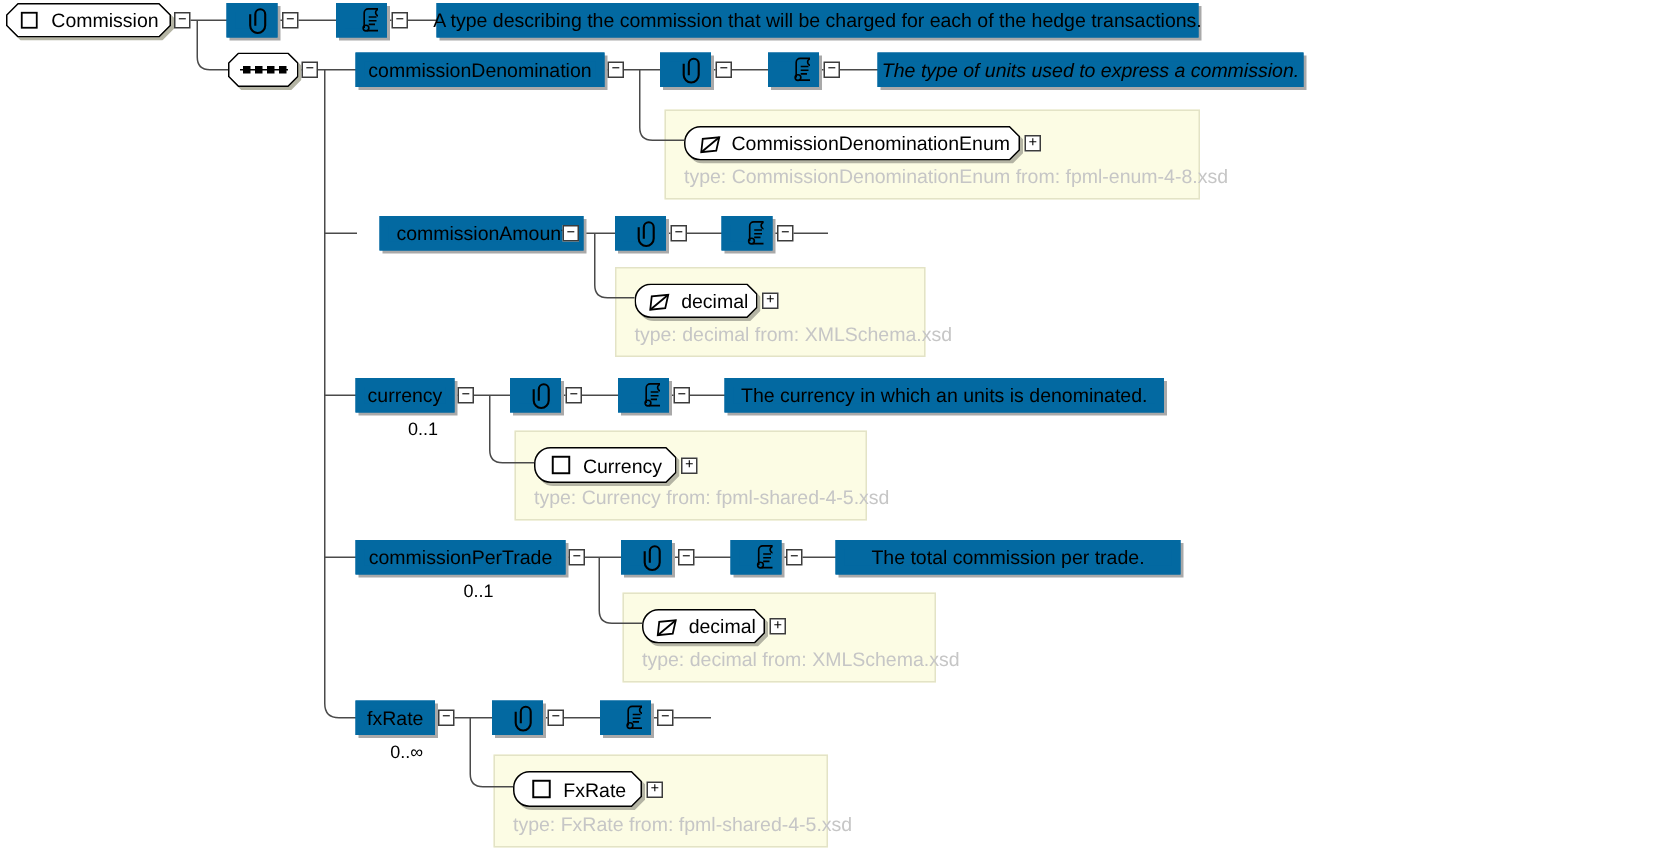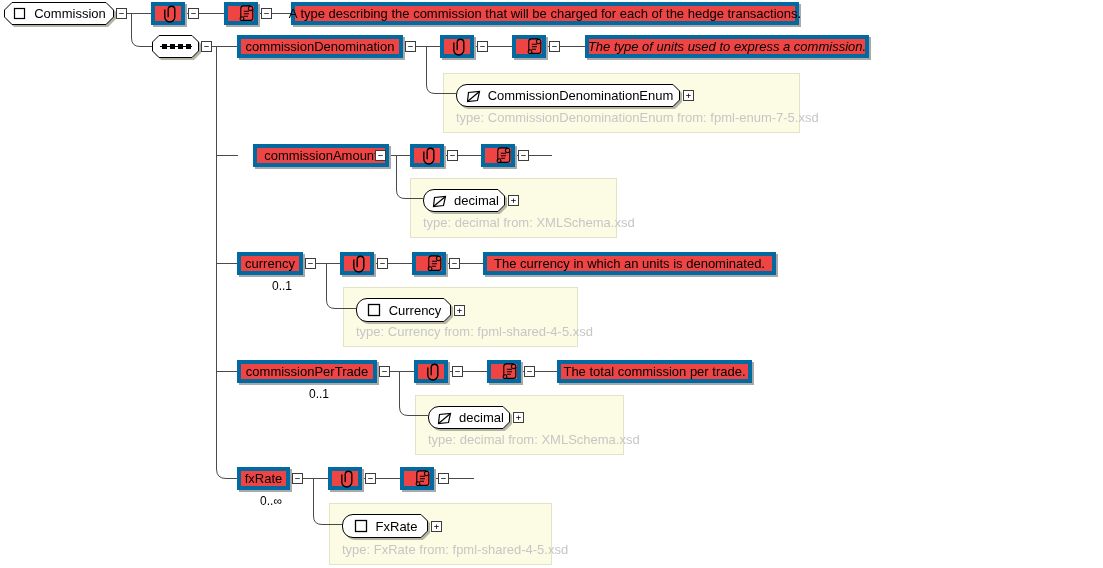--- a/index.html
+++ b/index.html
@@ -1,22 +1,22 @@
 <!DOCTYPE html>
 <html><head>
 <meta charset="utf-8">
 <style>
   html,body{margin:0;padding:0;background:#fff;}
   #stage{position:relative;width:1103px;height:568px;background:#fff;overflow:hidden;
          font-family:"Liberation Sans",sans-serif;}
   svg{display:block;}
   .lines{position:absolute;left:0;top:0;pointer-events:none;}
 
-  .box{position:absolute;box-sizing:border-box;height:23px;background:#ef4444;
-       border:4px solid #0369a1;box-shadow:2px 2px 0 #a9a9a9;
+  .box{position:absolute;box-sizing:border-box;height:23px;background:#0369a1;
+       border:6px solid #0369a1;box-shadow:2px 2px 0 #a9a9a9;
        display:flex;align-items:center;justify-content:center;
        font-size:13px;white-space:nowrap;}
   .iconbox{width:34px;}
 
   .pm{position:absolute;box-sizing:border-box;width:11px;height:11px;background:#fff;
       border:1px solid #3c3c3c;display:flex;align-items:center;justify-content:center;
       font:9px/9px "DejaVu Sans Mono",monospace;color:#000;cursor:pointer;}
 
   .shapebox{position:absolute;}
   .shapebox>svg{position:absolute;left:0;top:0;filter:drop-shadow(2px 2px 0 #b4b4a4);}
@@ -42,21 +42,21 @@
         <span>
             <svg width="18" height="16">
               <polygon points="4.5,13.5 5.5,4.5 16.5,3.5 14.5,12.5" fill="#fff" stroke="#000" stroke-width="1.2"></polygon>
               <line x1="4.5" y1="13.5" x2="16.5" y2="3.5" stroke="#000" stroke-width="1.2"></line>
             </svg>
           </span>
         <span>CommissionDenominationEnum</span>
       </div>
     </div>
     <div class="pm" style="left:239px;top:16px;">+</div>
-    <div class="caption">type: CommissionDenominationEnum from: fpml-enum-7-5.xsd</div>
+    <div class="caption">type: CommissionDenominationEnum from: fpml-enum-4-8.xsd</div>
   </div>
 
   <div class="panel" style="left:410px;top:178px;width:207px;height:60px;">
     <div class="shapebox" style="left:12px;top:10px;width:82px;height:23px;">
       <svg width="82" height="23">
           <path d="M11 .5 H75 L81.5 7 V16 L75 22.5 H11 A10.5 10.5 0 0 1 .5 12 V11 A10.5 10.5 0 0 1 11 .5 Z" fill="#fff" stroke="#000"></path>
         </svg>
       <div class="content">
         <span>
             <svg width="18" height="16">
@@ -267,21 +267,21 @@
   <div class="pm" style="left:452px;top:366px;">−</div>
   <div class="box iconbox" style="left:487px;top:360px;">
     <svg width="32" height="21">
       <circle cx="22.6" cy="5.4" r="2.2" fill="none" stroke="#000" stroke-width="1.1"></circle>
       <path d="M12.8 15.6 V5.6 a2.7 2.7 0 0 1 2.7 -2.7 H22.6 M24.8 6 V14.9 a2.5 2.5 0 0 1 -2.5 2.5 H14.6" fill="none" stroke="#000" stroke-width="1.1"></path>
       <circle cx="14" cy="15.7" r="1.9" fill="none" stroke="#000" stroke-width="1.1"></circle>
       <path d="M15.8 8.3 H21 M15.8 10.8 H21 M15.8 13.2 H20" stroke="#000" stroke-width="1.1"></path>
     </svg>
   </div>
   <div class="pm" style="left:524px;top:366px;">−</div>
-  <div class="box" style="left:557px;top:360px;width:195px;">The total commission per trade.</div>
+  <div class="box" style="left:557px;top:360px;width:230px;">The total commission per trade.</div>
 
   <div class="box" style="left:237px;top:467px;width:53px;">fxRate</div>
   <div class="mult" style="left:238px;top:494px;">0..∞</div>
   <div class="pm" style="left:292px;top:473px;">−</div>
   <div class="box iconbox" style="left:328px;top:467px;">
     <svg width="32" height="21">
         <path d="M13.2 14.2 V6.5 a3.3 3.3 0 0 1 6.6 0 V14 a5 5 0 0 1 -10 0 V6.5" fill="none" stroke="#000" stroke-width="1.4"></path>
       </svg>
   </div>
   <div class="pm" style="left:365px;top:473px;">−</div>

